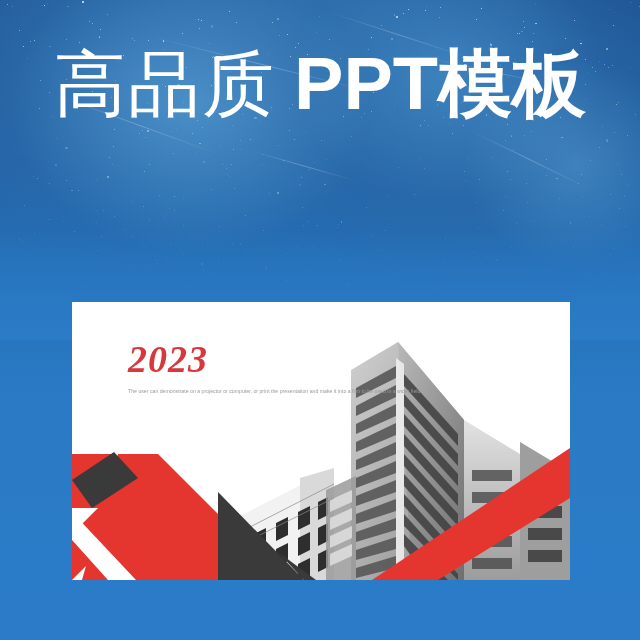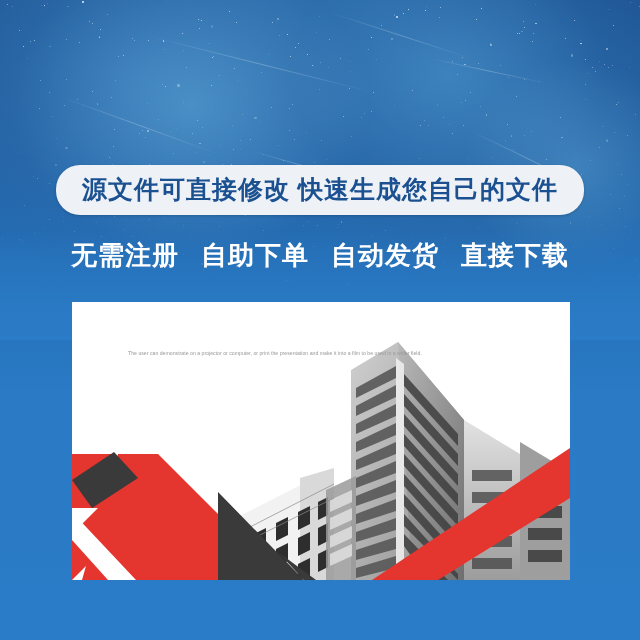--- a/index.html
+++ b/index.html
@@ -535,26 +535,25 @@
       <div style="position: absolute; border-radius: 50%; background: rgb(255, 255, 255); left: 161.9px; top: 83.9px; width: 1.6px; height: 1.6px; opacity: 0.3;"></div>
       <div class="streak" style="left: 150px; top: 36px; width: 230px; transform: rotate(14deg); opacity: 0.45;"></div>
       <div class="streak" style="left: 330px; top: 12px; width: 150px; transform: rotate(18deg); opacity: 0.45;"></div>
       <div class="streak" style="left: 430px; top: 58px; width: 120px; transform: rotate(12deg); opacity: 0.45;"></div>
       <div class="streak" style="left: 60px; top: 96px; width: 170px; transform: rotate(20deg); opacity: 0.45;"></div>
       <div class="streak" style="left: 470px; top: 130px; width: 130px; transform: rotate(26deg); opacity: 0.45;"></div>
       <div class="streak" style="left: 250px; top: 150px; width: 110px; transform: rotate(16deg); opacity: 0.45;"></div>
     </div>
   <div class="fade-bottom"></div>
 
-
-  <div class="pill">
-    <div class="pill-text">源文件可直接修改 快速生成您自己的文件</div>
+  <div class="headline">
+    <span class="h-light">高品质</span><span style="display:inline-block;width:18px"></span><span class="h-bold">PPT模板</span>
   </div>
 
-  <div class="features" id="features"><span class="feat">无需注册</span><span class="feat">自助下单</span><span class="feat">自动发货</span><span class="feat">直接下载</span></div>
+
 
   <div class="card">
     <svg class="card-svg" viewBox="0 0 498 278" preserveAspectRatio="none">
       <defs>
         <clipPath id="cardClip">
             <rect x="0" y="0" width="498" height="278"></rect>
           </clipPath>
         <linearGradient id="glassA" x1="0" y1="0" x2="1" y2="1">
           <stop offset="0" stop-color="#cfcfcf"></stop>
             <stop offset="1" stop-color="#8d8d8d"></stop>
@@ -667,17 +666,18 @@
 
         <polygon points="146,190 232,278 146,278" fill="#3a3a3a"></polygon>
 
         <polygon points="232,278 206,250 244,278" fill="#3a3a3a"></polygon>
 
         <polygon points="96,278 122,278 66,212 52,226" fill="#ffffff" opacity=".0"></polygon>
       </g>
     </svg>
 
     <div class="card-text">
+      <div class="yr">2023</div>
       <div class="cdesc">The user can demonstrate on a projector or computer, or print the presentation and make it into a film to be used in a wider field.</div>
     </div>
   </div>
 
 </div>
 
 </body></html>

